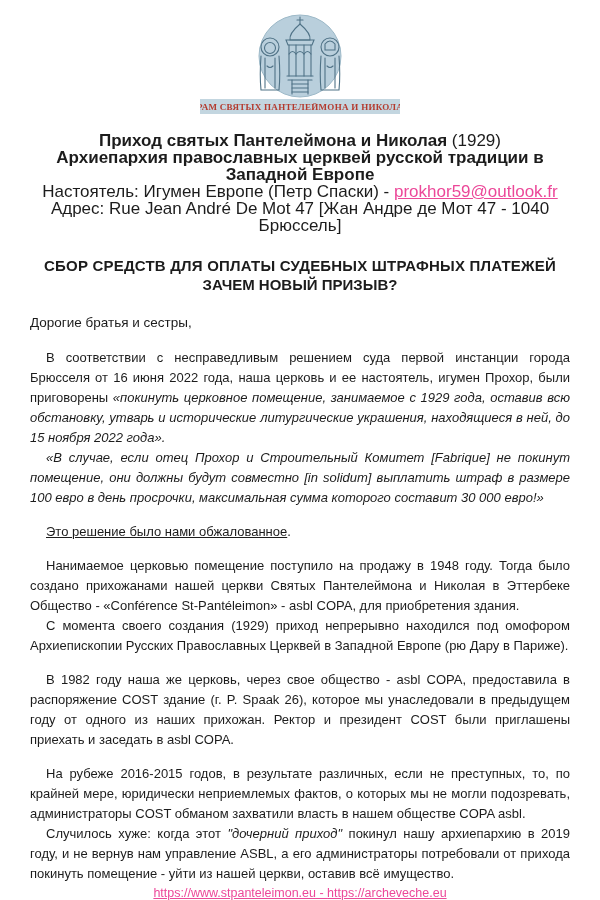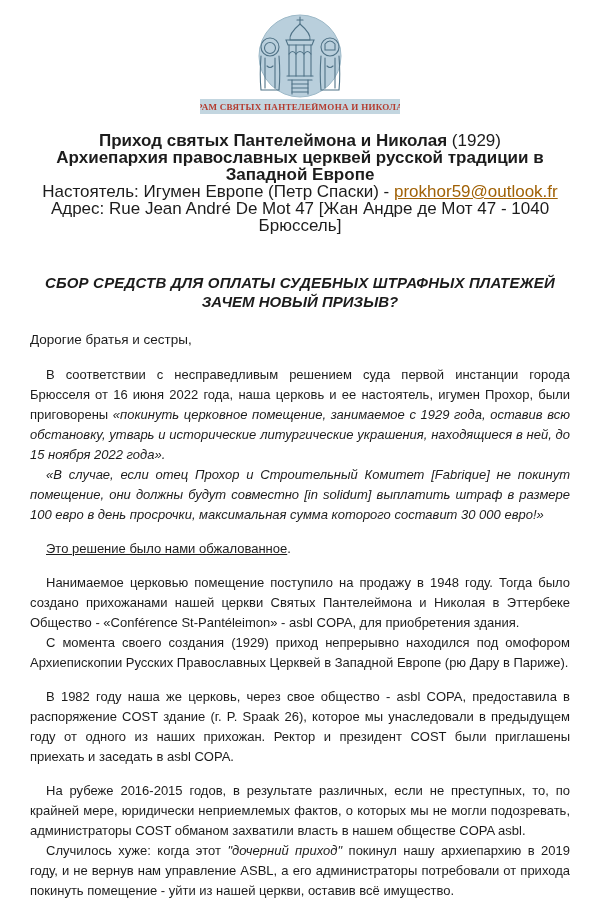--- a/index.html
+++ b/index.html
@@ -13,25 +13,25 @@
   .page { padding: 0 30px; }
 
   
   .logo-wrap { text-align: center; margin-top: 14px; }
   .logo-wrap svg { display: inline-block; }
 
   
   .header { text-align: center; margin-top: 14px; font-size: 17px; line-height: 17px; }
   .header .b { font-weight: bold; }
   a.link, .link {
-    color: #a16207; text-decoration: underline; cursor: pointer;
+    color: #ec4899; text-decoration: underline; cursor: pointer;
   }
 
   
-  .title { text-align: center; margin-top: 40px; font-style: italic; }
+  .title { text-align: center; margin-top: 23px; }
   .title-line1 { font-size: 15px; font-weight: 600; letter-spacing: 0.2px; }
   .title-line2 { font-size: 15px; font-weight: 600; margin-top: 2px; }
 
   
   .salutation { margin-top: 22px; font-weight: normal; font-size: 13.5px; }
   .bodytext p {
     margin: 0;
     font-size: 13px;
     line-height: 20px;
     text-align: justify;

